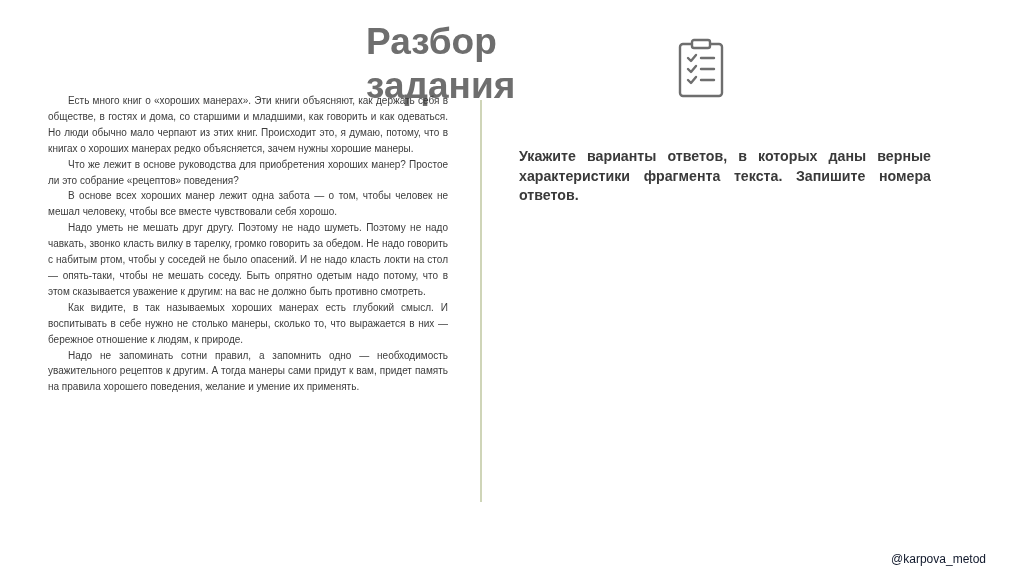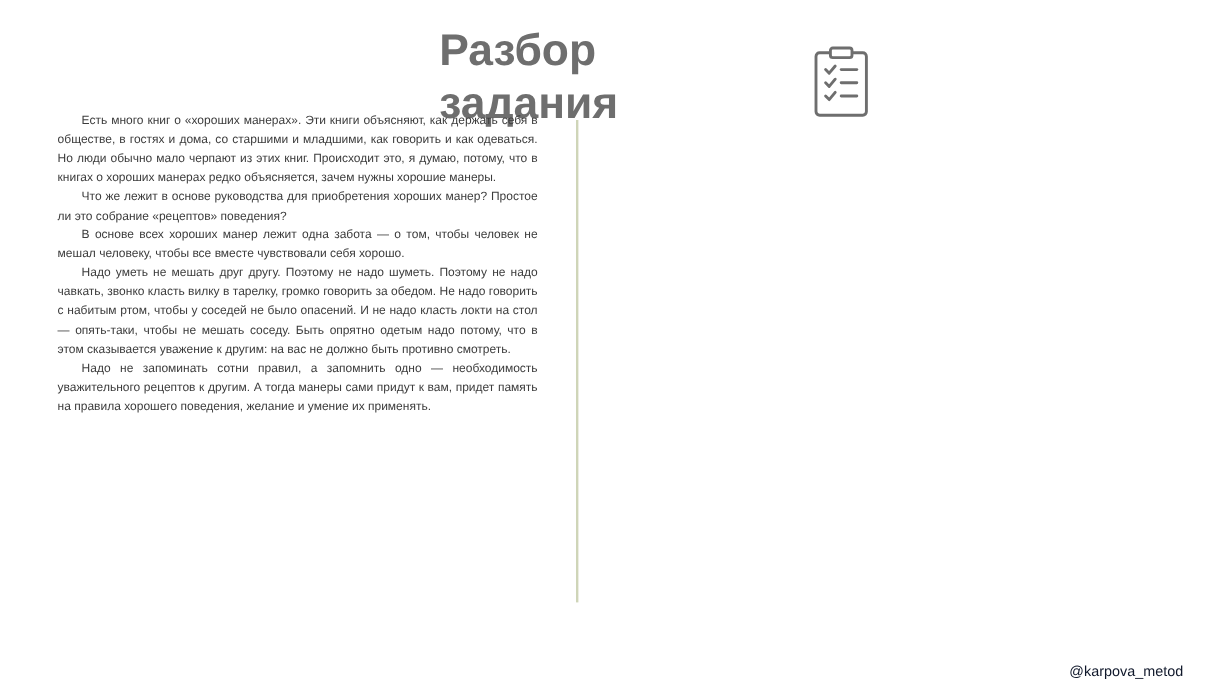--- a/index.html
+++ b/index.html
@@ -125,23 +125,25 @@
       <polyline points="12,42 15,45 20,39"></polyline>
       <line x1="25" y1="42" x2="38" y2="42"></line>
     </svg>
   </div>
 
   <div class="left-text">
     <p>Есть много книг о «хороших манерах». Эти книги объясняют, как держать себя в обществе, в гостях и дома, со старшими и младшими, как говорить и как одеваться. Но люди обычно мало черпают из этих книг. Происходит это, я думаю, потому, что в книгах о хороших манерах редко объясняется, зачем нужны хорошие манеры.</p>
     <p>Что же лежит в основе руководства для приобретения хороших манер? Простое ли это собрание «рецептов» поведения?</p>
     <p>В основе всех хороших манер лежит одна забота — о том, чтобы человек не мешал человеку, чтобы все вместе чувствовали себя хорошо.</p>
     <p>Надо уметь не мешать друг другу. Поэтому не надо шуметь. Поэтому не надо чавкать, звонко класть вилку в тарелку, громко говорить за обедом. Не надо говорить с набитым ртом, чтобы у соседей не было опасений. И не надо класть локти на стол — опять-таки, чтобы не мешать соседу. Быть опрятно одетым надо потому, что в этом сказывается уважение к другим: на вас не должно быть противно смотреть.</p>
+    <p>Как видите, в так называемых хороших манерах есть глубокий смысл. И воспитывать в себе нужно не столько манеры, сколько то, что выражается в них — бережное отношение к людям, к природе.</p>
     <p>Надо не запоминать сотни правил, а запомнить одно — необходимость уважительного рецептов к другим. А тогда манеры сами придут к вам, придет память на правила хорошего поведения, желание и умение их применять.</p>
   </div>
 
   <div class="divider"></div>
 
+  <div class="task-heading">Укажите варианты ответов, в которых даны верные характеристики фрагмента текста. Запишите номера ответов.</div>
 
 
 
   <div class="watermark">@karpova_metod</div>
 
 </div>
 
 </body></html>

